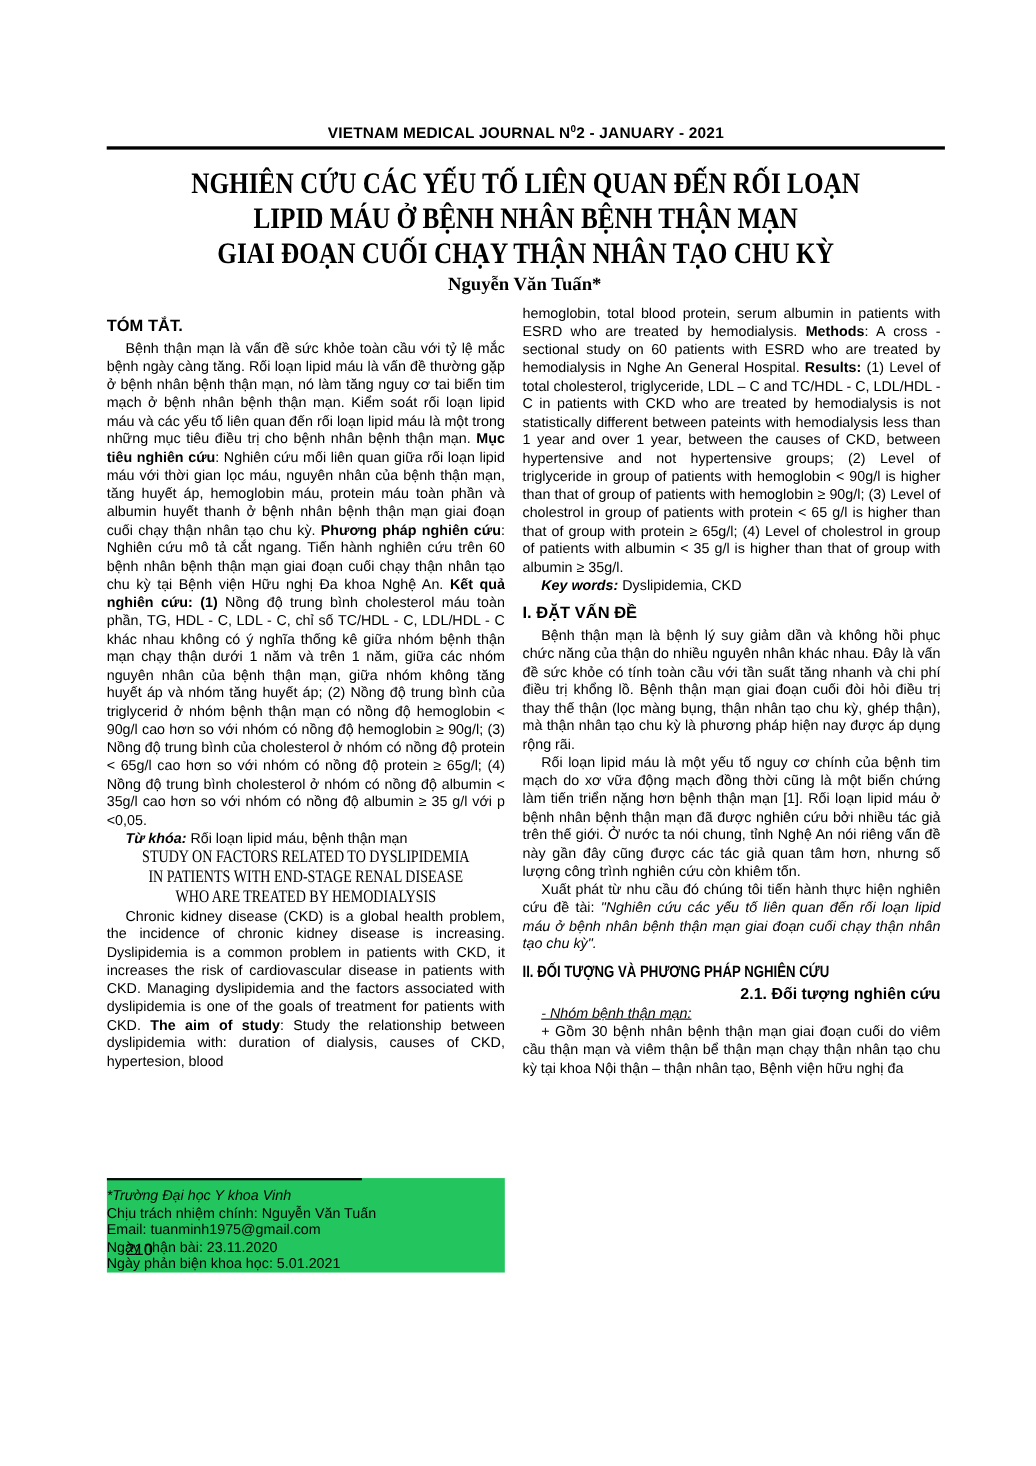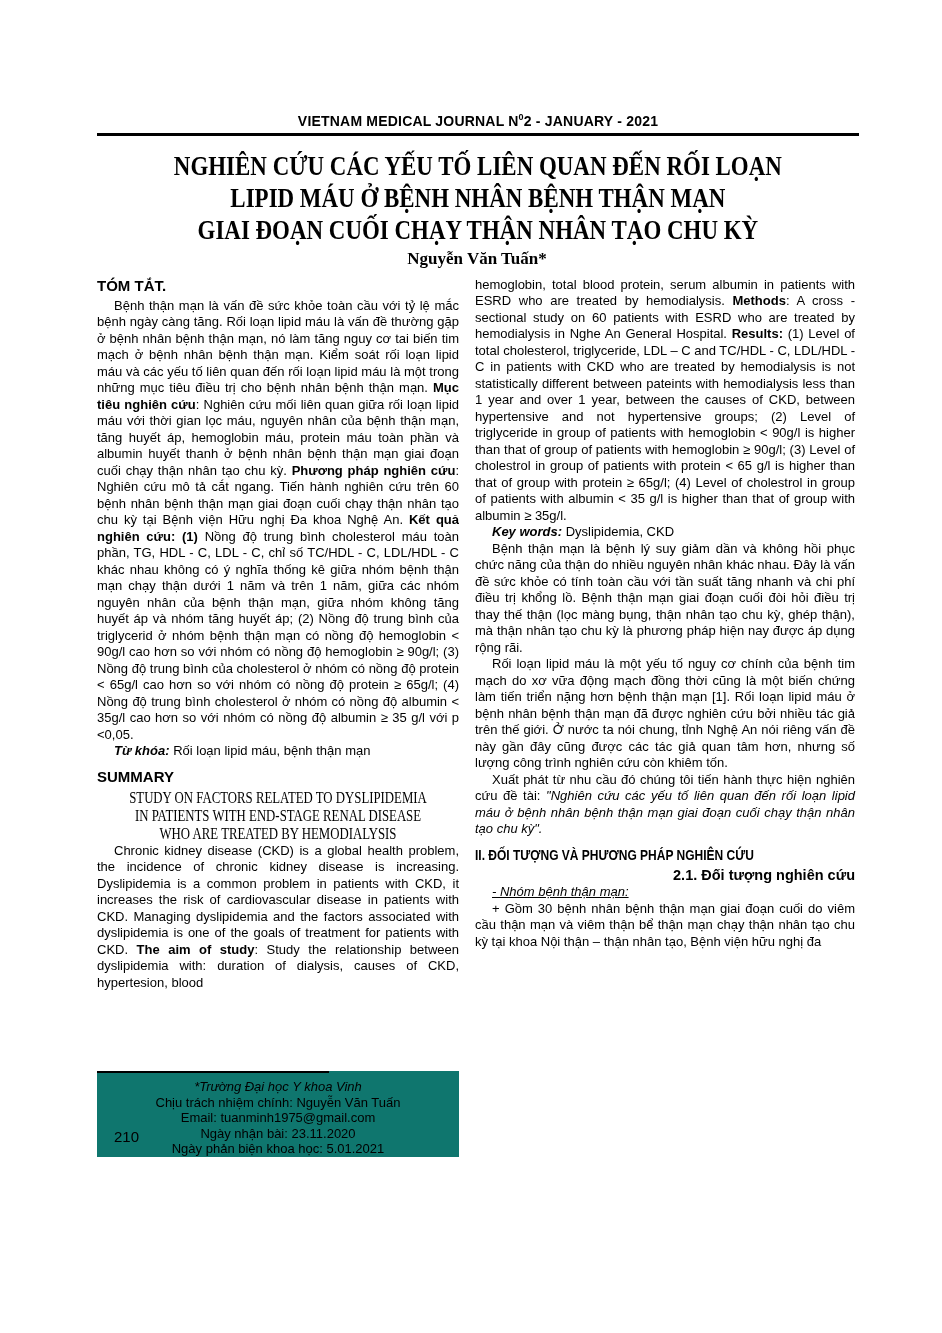--- a/index.html
+++ b/index.html
@@ -51,21 +51,21 @@
   }
   .col-left{width:362px;position:relative;height:880px;overflow:hidden;}
   .col-right{width:380px;}
   .sec-heading{
     font-weight:bold;
     font-size:15px;
     line-height:18px;
     margin:8px 0 3px 0;
     text-align:left;
   }
-  .sec-heading.first{margin-top:0;}
+  .sec-heading.first{margin-top:11px;}
   .sec-heading.condensed{
     width:125%;
     transform:scaleX(0.8);
     transform-origin:0 0;
     white-space:nowrap;
   }
   .para{text-indent:17px;margin:0;}
   .para.no-indent{text-indent:0;}
   .summary-title{
     width:125%;
@@ -90,22 +90,22 @@
     text-decoration:underline;
   }
   .rb{font-weight:bold;}
   .ri{font-style:italic;}
   .rbi{font-weight:bold;font-style:italic;}
   .footnote{
     position:absolute;
     left:0;bottom:0;width:100%;
     font-size:13px;
     line-height:15.5px;
-    text-align:center;
-    background:#0f766e;
+    text-align:left;
+    background:#22c55e;
   }
   .footnote-separator{
     width:232px;
     border-top:2px solid #000;
     margin-bottom:6px;
   }
   .footnote-affiliation{font-style:italic;}
   .page-number{
     position:absolute;
     left:114px;top:1128px;
@@ -130,21 +130,20 @@
 
     <div class="author-line">Nguyễn Văn Tuấn*</div>
 
     <div class="columns">
 
       <div class="col-left">
         <div class="sec-heading first"><span class="rb">TÓM TẮT</span><span>.</span></div>
         <p class="para"><span>Bệnh thận mạn là vấn đề sức khỏe toàn cầu với tỷ lệ mắc bệnh ngày càng tăng. Rối loạn lipid máu là vấn đề thường gặp ở bệnh nhân bệnh thận mạn, nó làm tăng nguy cơ tai biến tim mạch ở bệnh nhân bệnh thận mạn. Kiểm soát rối loạn lipid máu và các yếu tố liên quan đến rối loạn lipid máu là một trong những mục tiêu điều trị cho bệnh nhân bệnh thận mạn. </span><span class="rb">Mục tiêu nghiên cứu</span><span>: Nghiên cứu  mối liên quan giữa rối loạn lipid máu với thời gian lọc máu, nguyên nhân của bệnh thận mạn, tăng huyết áp, hemoglobin máu, protein máu toàn phần và albumin huyết thanh ở bệnh nhân bệnh thận mạn giai đoạn cuối chạy thận nhân tạo chu kỳ. </span><span class="rb">Phương pháp nghiên cứu</span><span>: Nghiên cứu mô tả cắt ngang. Tiến hành nghiên cứu trên 60 bệnh nhân bệnh thận mạn giai đoạn cuối chạy thận nhân tạo chu kỳ tại Bệnh viện Hữu nghị Đa khoa Nghệ An. </span><span class="rb">Kết quả nghiên cứu: (1) </span><span>Nồng độ trung bình cholesterol máu toàn phần, TG, HDL - C, LDL - C, chỉ số TC/HDL - C, LDL/HDL - C khác nhau không có ý nghĩa thống kê giữa nhóm bệnh thận mạn chạy thận dưới 1 năm và trên 1 năm, giữa các nhóm nguyên nhân của bệnh thận mạn, giữa nhóm không tăng huyết áp và nhóm tăng huyết áp; (2) Nồng độ trung bình của triglycerid ở nhóm bệnh thận mạn có nồng độ hemoglobin &lt; 90g/l cao hơn so với nhóm có nồng độ hemoglobin ≥ 90g/l; (3) Nồng độ trung bình của cholesterol ở nhóm có nồng độ protein &lt; 65g/l cao hơn so với nhóm có nồng độ protein ≥ 65g/l; (4) Nồng độ trung bình cholesterol ở nhóm có nồng độ albumin &lt; 35g/l cao hơn so với nhóm có nồng độ albumin ≥ 35 g/l với p &lt;0,05.</span></p>
         <p class="para"><span class="rbi">Từ khóa:</span><span> Rối loạn lipid máu, bệnh thận mạn</span></p>
 
-        <div class="sec-heading">SUMMARY</div>
         <div class="summary-title">
           <div>STUDY ON FACTORS RELATED TO DYSLIPIDEMIA</div>
           <div>IN PATIENTS WITH END-STAGE RENAL DISEASE</div>
           <div>WHO ARE TREATED BY HEMODIALYSIS</div>
         </div>
         <p class="para"><span>Chronic kidney disease (CKD) is a global health problem, the incidence of chronic kidney disease is increasing. Dyslipidemia is a common problem in patients with CKD, it increases the risk of cardiovascular disease in patients with CKD. Managing dyslipidemia and the factors associated with dyslipidemia is one of the goals of treatment for patients with CKD. </span><span class="rb">The aim of study</span><span>: Study the relationship between dyslipidemia with: duration of dialysis, causes of CKD, hypertesion, blood</span></p>
 
         <div class="footnote">
           <div class="footnote-separator"></div>
           <div class="footnote-affiliation">*Trường Đại học Y khoa Vinh</div>
@@ -152,20 +151,21 @@
           <div>Email: tuanminh1975@gmail.com</div>
           <div>Ngày nhận bài: 23.11.2020</div>
           <div>Ngày phản biện khoa học: 5.01.2021</div>
         </div>
       </div>
 
       <div class="col-right">
         <p class="para no-indent"><span>hemoglobin, total blood protein, serum albumin in patients with ESRD who are treated by hemodialysis. </span><span class="rb">Methods</span><span>: A cross - sectional study on 60 patients with ESRD who are treated by hemodialysis in Nghe An General Hospital. </span><span class="rb">Results:</span><span> (1) Level of total cholesterol, triglyceride, LDL – C and TC/HDL - C, LDL/HDL - C in patients with CKD who are treated by hemodialysis is not statistically different between pateints with hemodialysis less than 1 year and over 1 year, between the causes of CKD, between hypertensive and  not hypertensive groups; (2) Level of triglyceride in group of patients with hemoglobin &lt; 90g/l is higher than that of group of patients with hemoglobin ≥ 90g/l; (3) Level of cholestrol in group of patients with protein &lt; 65 g/l is higher than that of group with protein ≥ 65g/l; (4) Level of cholestrol in group of patients with albumin &lt; 35 g/l is higher than that of group with albumin ≥ 35g/l.</span></p>
         <p class="para"><span class="rbi">Key words:</span><span> Dyslipidemia, CKD</span></p>
 
+        <div class="sec-heading">I. ĐẶT VẤN ĐỀ</div>
         <p class="para">Bệnh thận mạn là bệnh lý suy giảm dần và không hồi phục chức năng của thận do nhiều nguyên nhân khác nhau. Đây là vấn đề sức khỏe có tính toàn cầu với tần suất tăng nhanh và chi phí điều trị khổng lồ. Bệnh thận mạn giai đoạn cuối đòi hỏi điều trị thay thế thận (lọc màng bụng, thận nhân tạo chu kỳ, ghép thận), mà thận nhân tạo chu kỳ là phương pháp hiện nay được áp dụng rộng rãi.</p>
         <p class="para">Rối loạn lipid máu là một yếu tố nguy cơ chính của bệnh tim mạch do xơ vữa động mạch đồng thời cũng là một biến chứng làm tiến triển nặng hơn bệnh thận mạn [1]. Rối loạn lipid máu ở bệnh nhân bệnh thận mạn đã được nghiên cứu bởi nhiều tác giả trên thế giới. Ở nước ta nói chung, tỉnh Nghệ An nói riêng vấn đề này gần đây cũng được các tác giả quan tâm hơn, nhưng số lượng công trình nghiên cứu còn khiêm tốn.</p>
         <p class="para"><span>Xuất phát từ nhu cầu đó chúng tôi tiến hành thực hiện nghiên cứu đề tài: </span><span class="ri">"Nghiên cứu các yếu tố liên quan đến rối loạn lipid máu ở bệnh nhân bệnh thận mạn giai đoạn cuối chạy thận nhân tạo chu kỳ".</span></p>
 
         <div class="sec-heading condensed">II. ĐỐI TƯỢNG VÀ PHƯƠNG PHÁP NGHIÊN CỨU</div>
         <div class="sub-heading">2.1. Đối tượng nghiên cứu</div>
         <div class="group-label">- Nhóm bệnh thận mạn:</div>
         <p class="para">+ Gồm 30 bệnh nhân bệnh thận mạn giai đoạn cuối do viêm cầu thận mạn và viêm thận bể thận mạn chạy thận nhân tạo chu kỳ tại khoa Nội thận – thận nhân tạo, Bệnh viện hữu nghị đa</p>
       </div>
 

